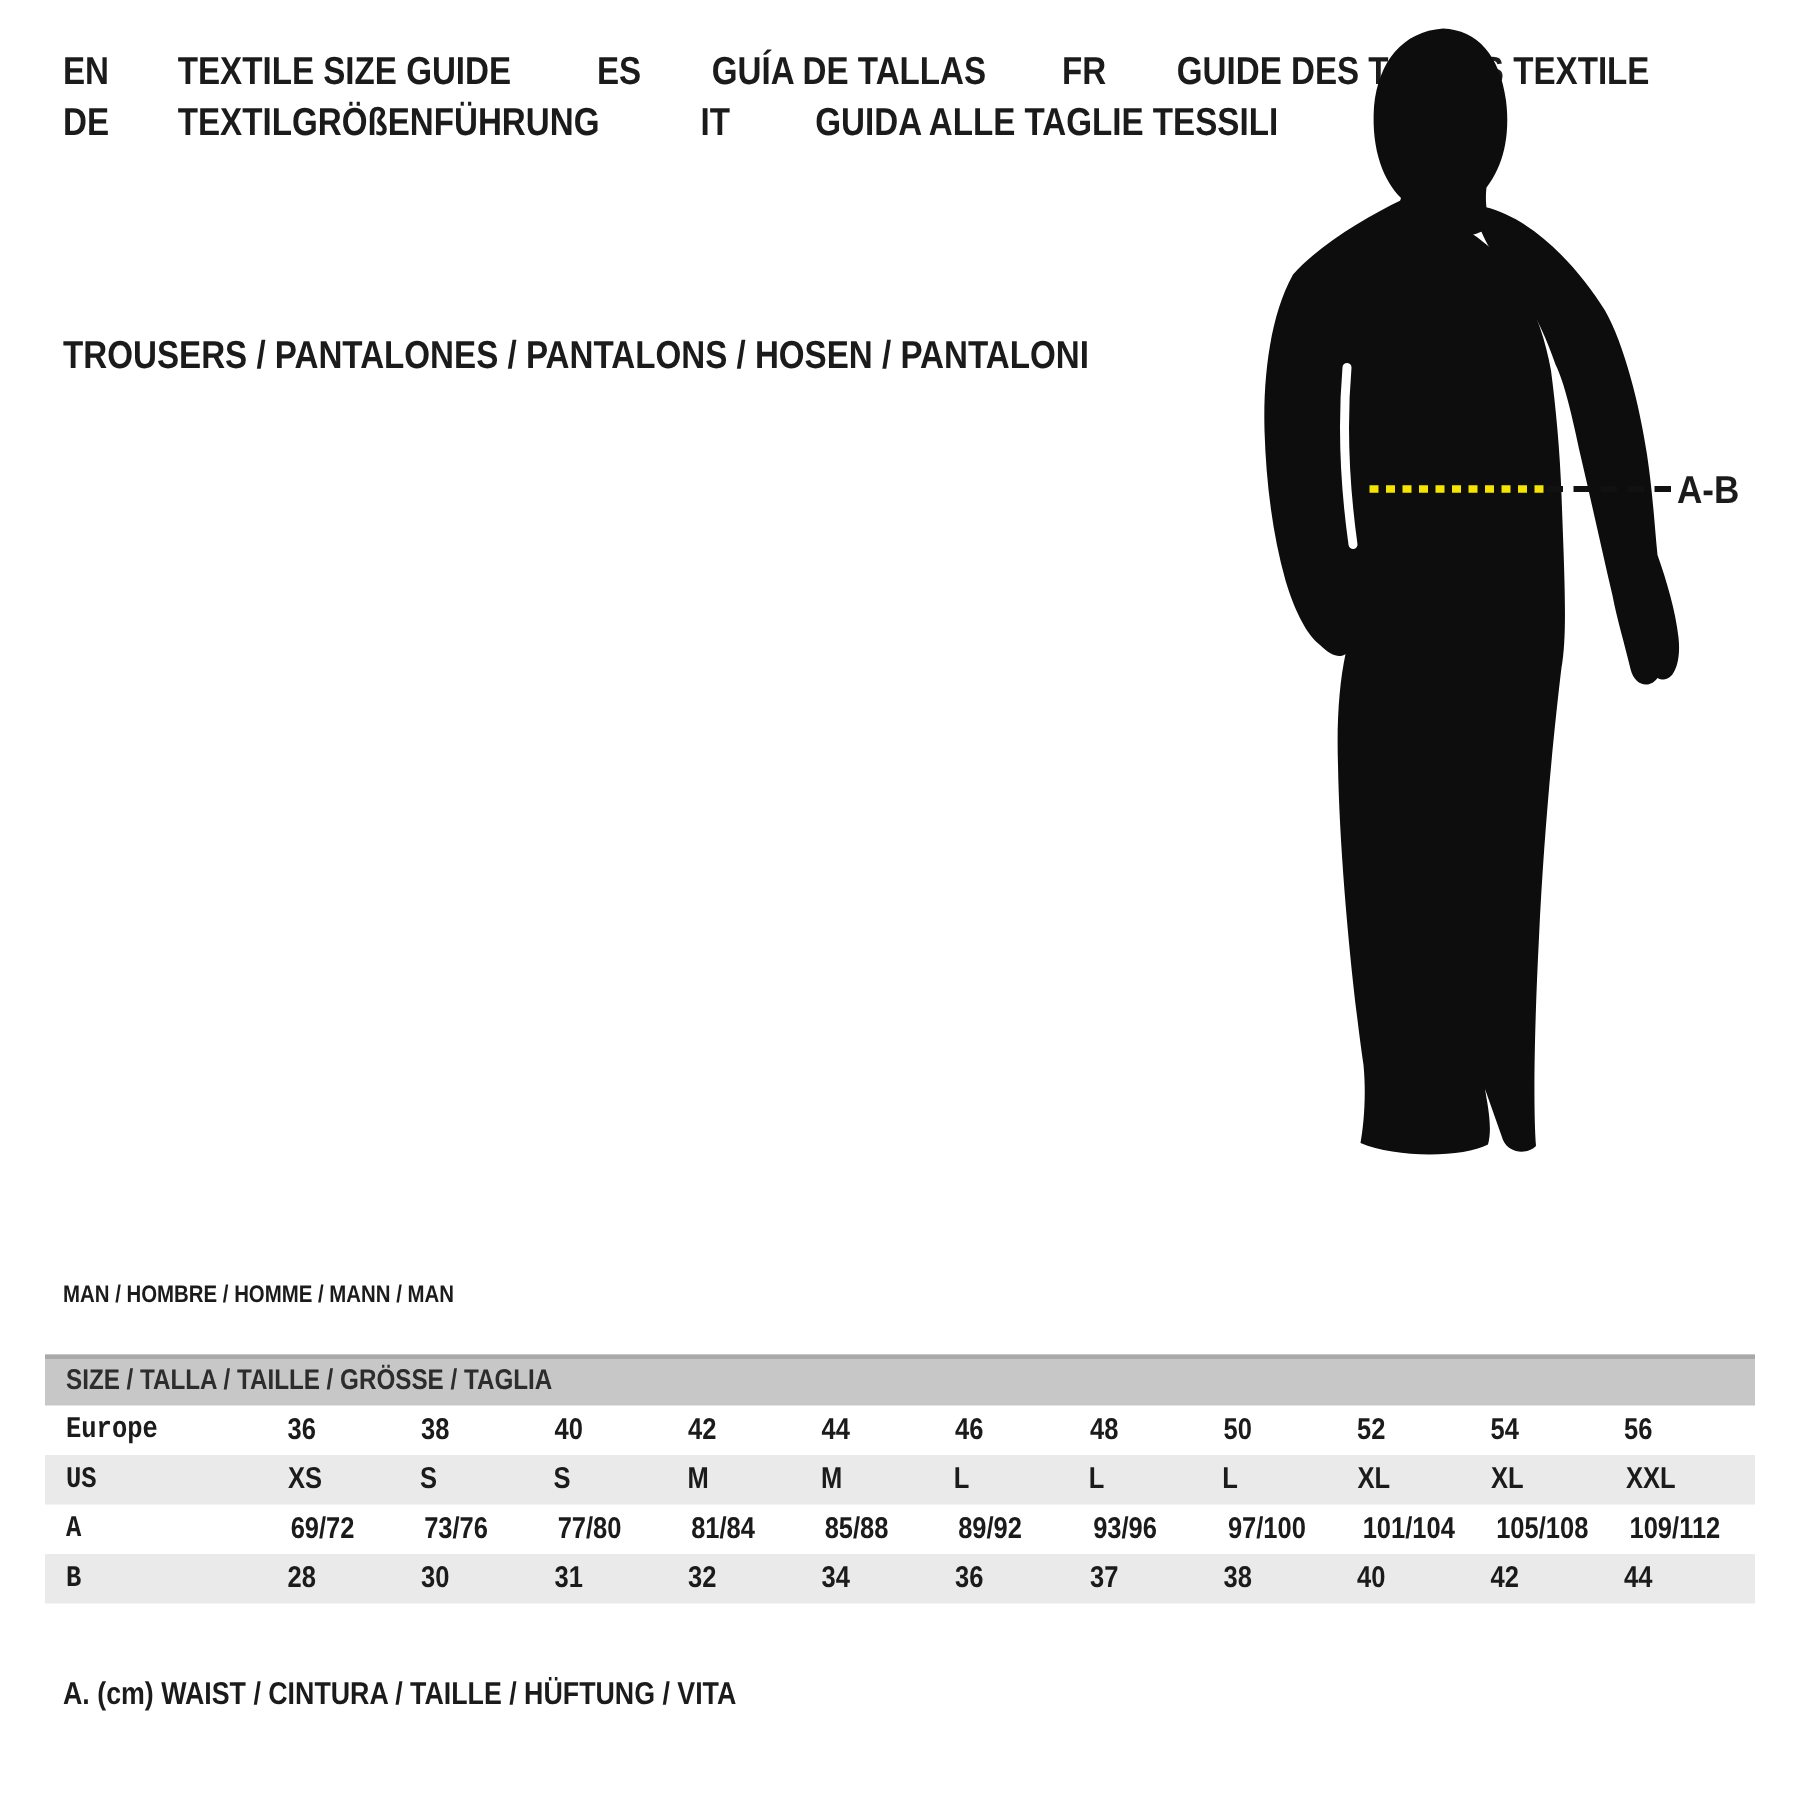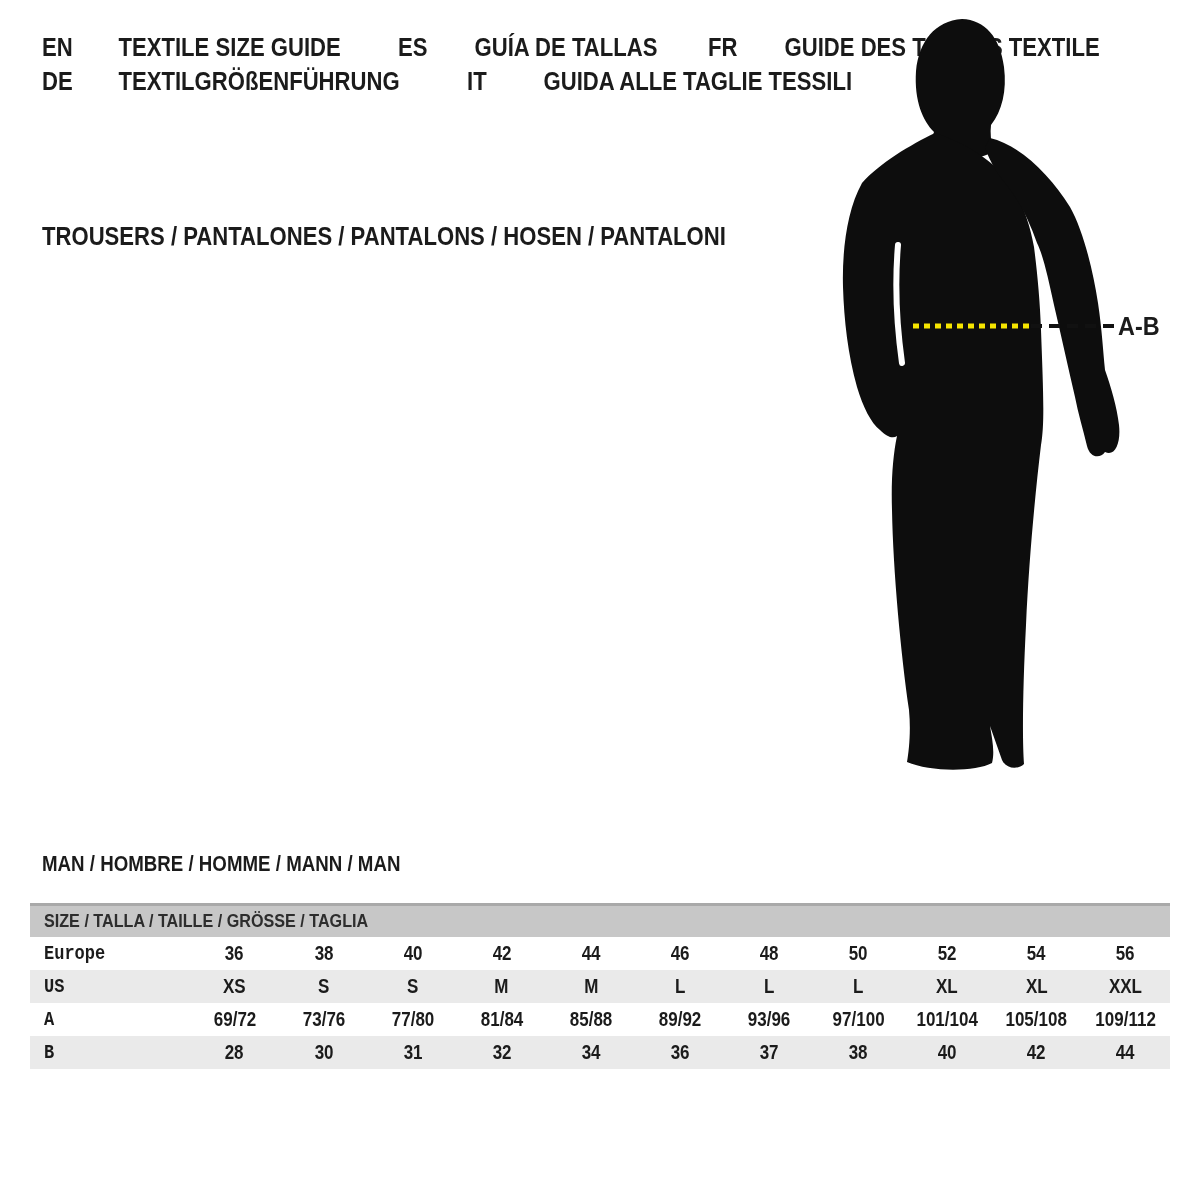--- a/index.html
+++ b/index.html
@@ -36,34 +36,34 @@
 
   
   .figure{position:absolute;left:835px;top:15px;width:300px;height:760px;}
   .sil{fill:var(--sil);}
   .pocket-sliver{stroke:#ffffff;stroke-width:6;fill:none;stroke-linecap:round;}
   .wl-y{stroke:var(--wl-yellow);stroke-width:5;stroke-dasharray:6 5;}
   .wl-b{stroke:var(--wl-black);stroke-width:4;stroke-dasharray:11 7;}
   .ab-label{position:absolute;left:1118px;top:312px;font-size:26px;line-height:28px;transform:scaleX(.9);transform-origin:0 50%;}
 
   
-  .man-heading{position:absolute;left:42px;top:851px;font-size:22px;line-height:26px;}
+  .man-heading{position:absolute;left:42px;top:851px;font-size:16px;line-height:26px;}
 
   
   .size-table{position:absolute;left:30px;top:903px;width:1140px;}
   .thead{
     height:34px;background:var(--thead-bg);border-top:3px solid var(--thead-edge);
     font-size:19px;line-height:30px;padding-left:14px;color:#2d2d2d;
   }
   .trow{
     display:grid;grid-template-columns:160px repeat(11,1fr);
     align-items:center;height:33px;font-size:20px;
   }
   .trow.alt{background:var(--row-alt);}
-  .cell{text-align:center;}
+  .cell{}
   .cell.lbl{text-align:left;padding-left:14px;font-family:Liberation Mono, monospace;}
 
   
   .notes{position:absolute;left:42px;top:1112px;font-size:21px;}
   .note-line{height:35px;line-height:35px;}
 </style>
 </head>
 <body>
 
 <div class="lang-block">
@@ -203,13 +203,14 @@
     <div class="cell"><span class="cv">36</span></div>
     <div class="cell"><span class="cv">37</span></div>
     <div class="cell"><span class="cv">38</span></div>
     <div class="cell"><span class="cv">40</span></div>
     <div class="cell"><span class="cv">42</span></div>
     <div class="cell"><span class="cv">44</span></div>
   </div>
 </div>
 
 <div class="notes">
+  <div class="note-line"><span class="cl">A. (cm) WAIST / CINTURA / TAILLE / HÜFTUNG / VITA</span></div>
 </div>
 
 </body></html>

